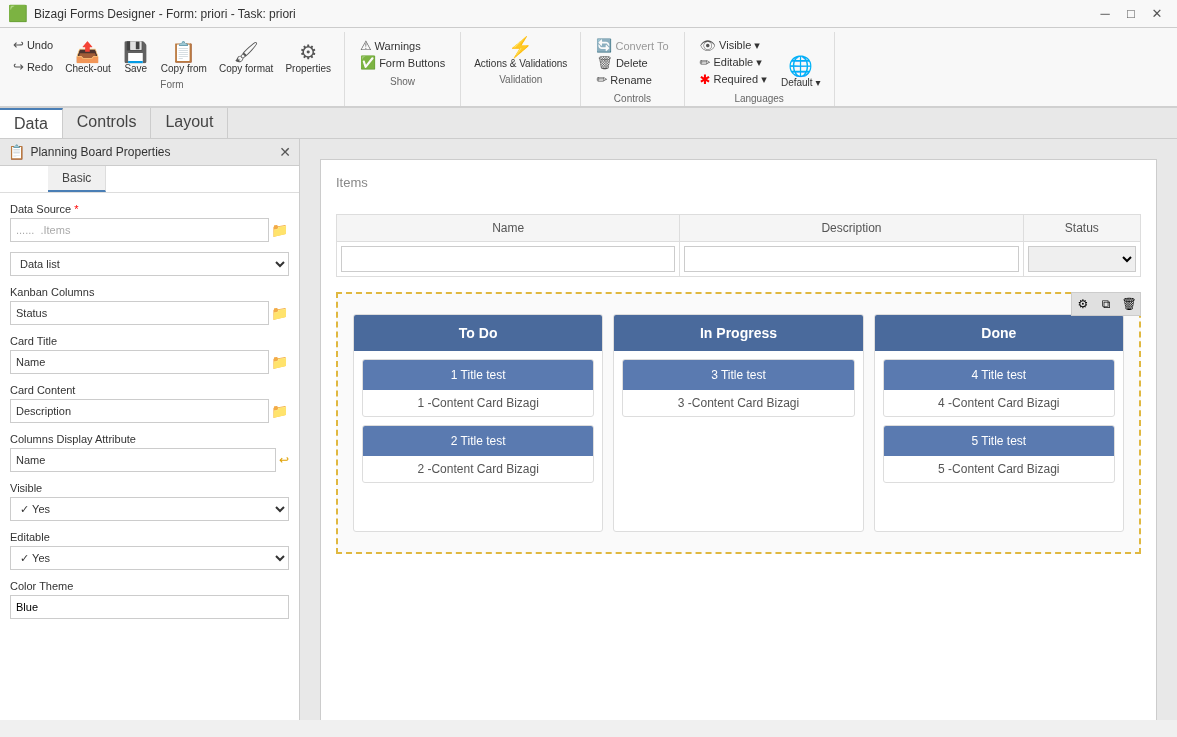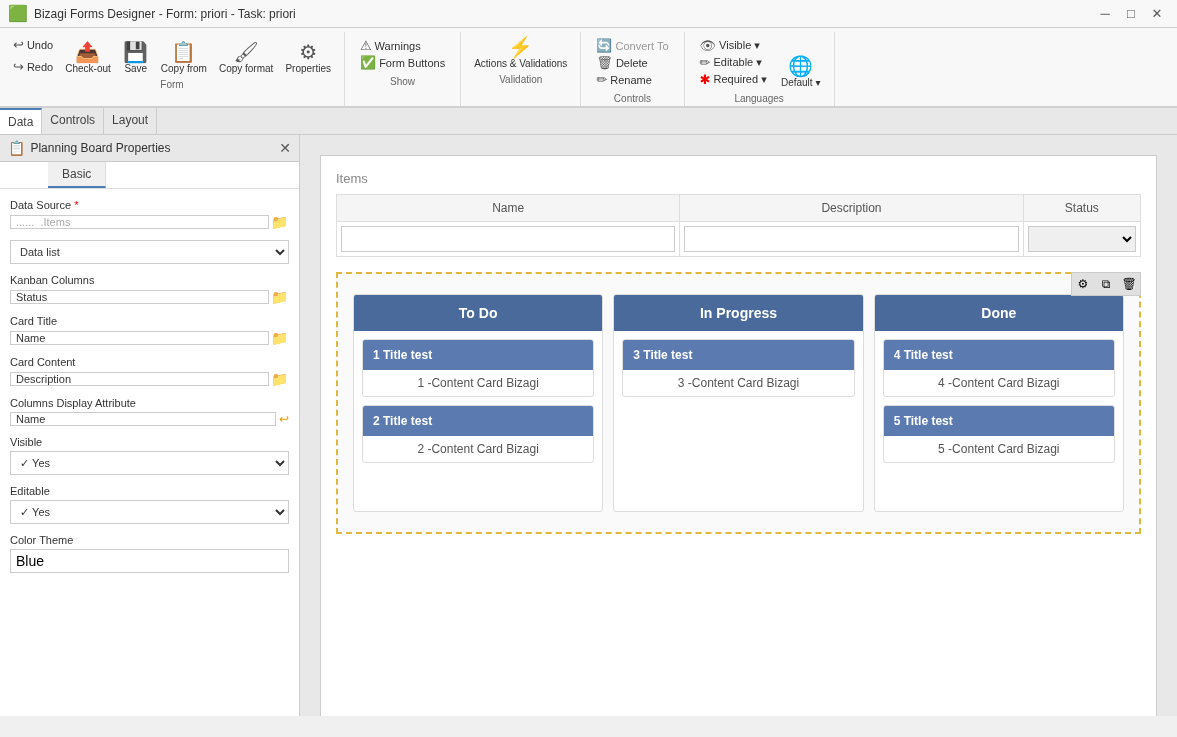--- a/index.html
+++ b/index.html
@@ -28,21 +28,21 @@
     .ribbon-btn { display: flex; flex-direction: column; align-items: center; cursor: pointer; padding: 2px 4px; border: 1px solid transparent; border-radius: 2px; min-width: 36px; }
     .ribbon-btn-icon { font-size: 20px; line-height: 1; color: #555; }
     .ribbon-btn-label { font-size: 10px; color: #333; text-align: center; margin-top: 1px; white-space: nowrap; }
     .ribbon-btn-small { display: flex; flex-direction: column; cursor: pointer; padding: 1px 4px; border: 1px solid transparent; border-radius: 2px; }
     .ribbon-btn-small-row { display: flex; align-items: center; gap: 3px; font-size: 11px; color: #333; padding: 1px 0; }
     .ribbon-btn-small-row .icon { font-size: 13px; color: #555; }
     .ribbon-undo-redo { display: flex; flex-direction: column; gap: 1px; }
 
     
     .tab-bar { background: #e8e8e8; border-bottom: 1px solid #ccc; display: flex; }
-    .tab { padding: 5px 8px; font-size: 12px; cursor: pointer; border-right: 1px solid #ccc; color: #444; }
+    .tab { padding: 5px 14px; font-size: 16px; cursor: pointer; border-right: 1px solid #ccc; color: #444; }
     .tab.active { background: white; font-weight: 500; border-top: 2px solid #4a7eb5; }
 
     
     .main-layout { display: flex; height: calc(737px - 28px - 100px - 28px); }
 
     
     .left-panel { width: 300px; background: white; border-right: 1px solid #ccc; display: flex; flex-direction: column; overflow-y: auto; }
     .panel-header { background: #e8e8e8; border-bottom: 1px solid #ccc; padding: 5px 8px; display: flex; align-items: center; justify-content: space-between; }
     .panel-header-left { display: flex; align-items: center; gap: 5px; font-size: 12px; font-weight: 500; color: #333; }
     .panel-header-icon { font-size: 14px; color: #4a7eb5; }
@@ -50,44 +50,44 @@
 
     .panel-tabs { display: flex; border-bottom: 1px solid #ddd; }
     .panel-tab { padding: 5px 14px; font-size: 12px; cursor: pointer; border-right: 1px solid #ddd; color: #444; margin-left: 48px; }
     .panel-tab.active { background: #f0f0f0; font-weight: 500; border-bottom: 2px solid #4a7eb5; }
 
     .panel-body { padding: 10px; flex: 1; }
     .field-group { margin-bottom: 10px; }
     .field-label { font-size: 11px; color: #333; margin-bottom: 3px; display: flex; align-items: center; gap: 3px; }
     .required-star { color: red; }
     .field-input { display: flex; align-items: center; gap: 3px; }
-    .field-input input { flex: 1; border: 1px solid #ccc; padding: 3px 5px; font-size: 11px; color: #333; height: 14px; }
+    .field-input input { flex: 1; border: 1px solid #ccc; padding: 3px 5px; font-size: 11px; color: #333; height: 24px; }
     .field-input-icon { font-size: 14px; color: #666; cursor: pointer; }
     .field-select { display: flex; align-items: flex-start; gap: 3px; }
     .field-select select { flex: 1; border: 1px solid #ccc; padding: 3px 5px; font-size: 11px; color: #333; height: 24px; background: white; }
 
     
     .canvas { flex: 1; background: #e8e8e8; overflow: auto; padding: 20px; }
     .form-surface { background: white; border: 1px solid #ccc; min-height: 580px; padding: 15px; }
     .form-grid-table { width: 100%; border-collapse: collapse; margin-bottom: 15px; }
     .form-grid-table th { background: #f5f5f5; border: 1px solid #ddd; padding: 6px 10px; font-size: 12px; font-weight: 400; color: #555; text-align: center; }
     .form-grid-table td { border: 1px solid #ddd; padding: 4px; }
     .form-grid-table td input, .form-grid-table td select { width: 100%; border: 1px solid #ccc; padding: 4px; font-size: 11px; height: 26px; }
-    .items-label { font-size: 13px; color: #888; margin-bottom: 8px; }
+    .items-label { font-size: 13px; color: #888; margin-bottom: 24px; }
 
     
     .kanban-wrapper { border: 2px dashed #e0b840; padding: 10px; background: #fafafa; position: relative; }
     .kanban-toolbar { position: absolute; top: -2px; right: -2px; display: flex; gap: 1px; background: #e0e0e0; border: 1px solid #ccc; }
     .kanban-tool-btn { width: 22px; height: 22px; border: none; background: transparent; cursor: pointer; font-size: 12px; display: flex; align-items: center; justify-content: center; }
     .kanban-columns { display: flex; gap: 10px; padding: 10px 5px; }
     .kanban-col { flex: 1; background: white; border: 1px solid #ddd; border-radius: 3px; overflow: hidden; }
     .kanban-col-header { background: #4a6a9c; color: white; text-align: center; padding: 10px; font-size: 14px; font-weight: bold; }
     .kanban-col-body { padding: 8px; min-height: 180px; }
     .kanban-card { background: white; border: 1px solid #ddd; border-radius: 3px; margin-bottom: 8px; overflow: hidden; }
-    .kanban-card-title { background: #5a7ab0; color: white; padding: 8px 10px; font-size: 12px; font-weight: bold; text-align: left; }
+    .kanban-card-title { background: #5a7ab0; color: white; padding: 8px 10px; font-size: 12px; font-weight: normal; text-align: center; }
     .kanban-card-body { padding: 6px 10px; font-size: 12px; color: #555; text-align: center; }
   </style>
 </head>
 <body>
 
 <div class="title-bar">
   <div class="title-bar-left">
     <span style="font-size:16px;">🟩</span>
     <span>Bizagi Forms Designer  - Form: priori - Task:  priori</span>
   </div>
@@ -316,21 +316,21 @@
             <option>✓ Yes</option>
             <option>No</option>
           </select>
         </div>
       </div>
 
       <div class="field-group">
         <div class="field-label">
           <span>Color Theme</span>
         </div>
-        <input type="text" value="Blue" style="width: 100%; border: 1px solid rgb(204, 204, 204); padding: 3px 5px; font-size: 14px; height: 24px;">
+        <input type="text" value="Blue" style="width: 100%; border: 1px solid rgb(204, 204, 204); padding: 3px 5px; font-size: 11px; height: 24px;">
       </div>
 
     </div>
   </div>
 
   <div class="canvas">
     <div class="form-surface">
 
       <div class="items-label">Items</div>
       <table class="form-grid-table">

